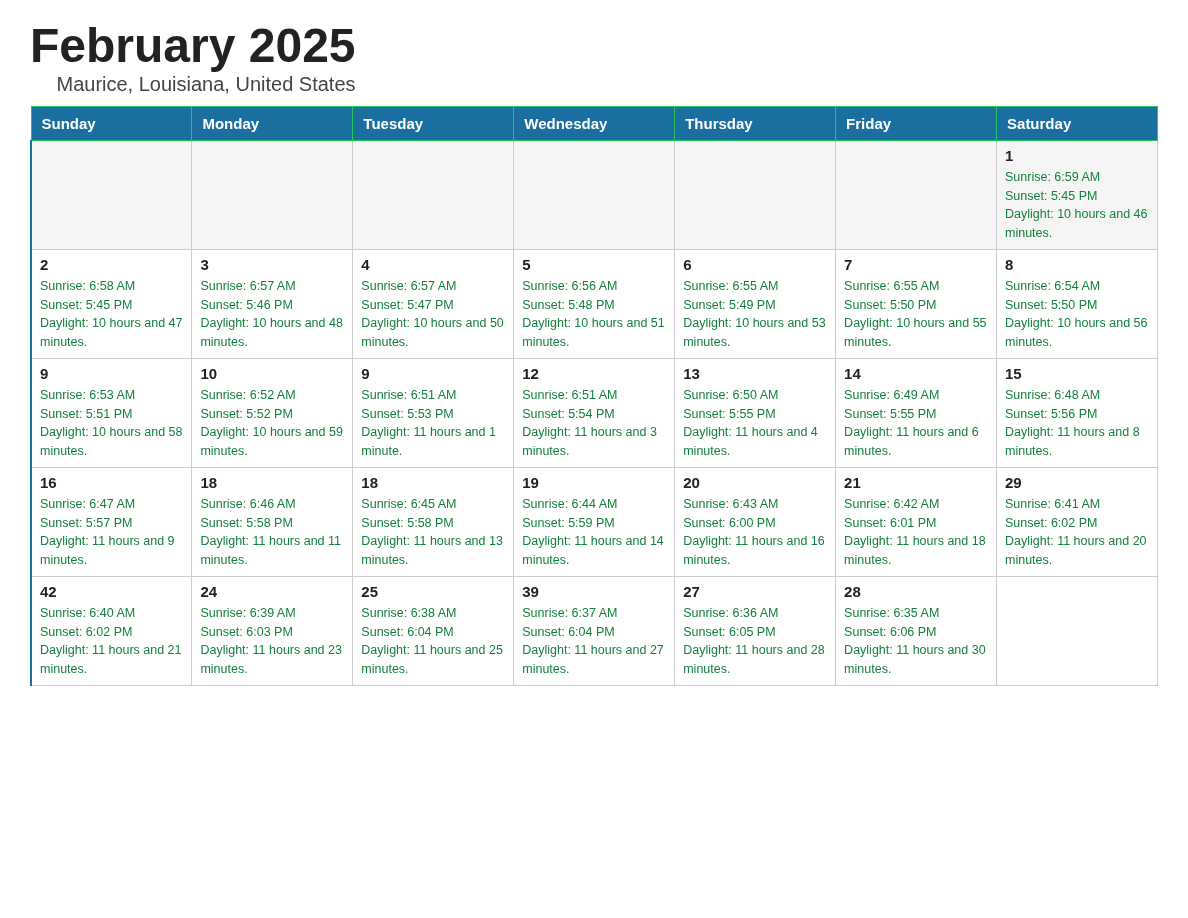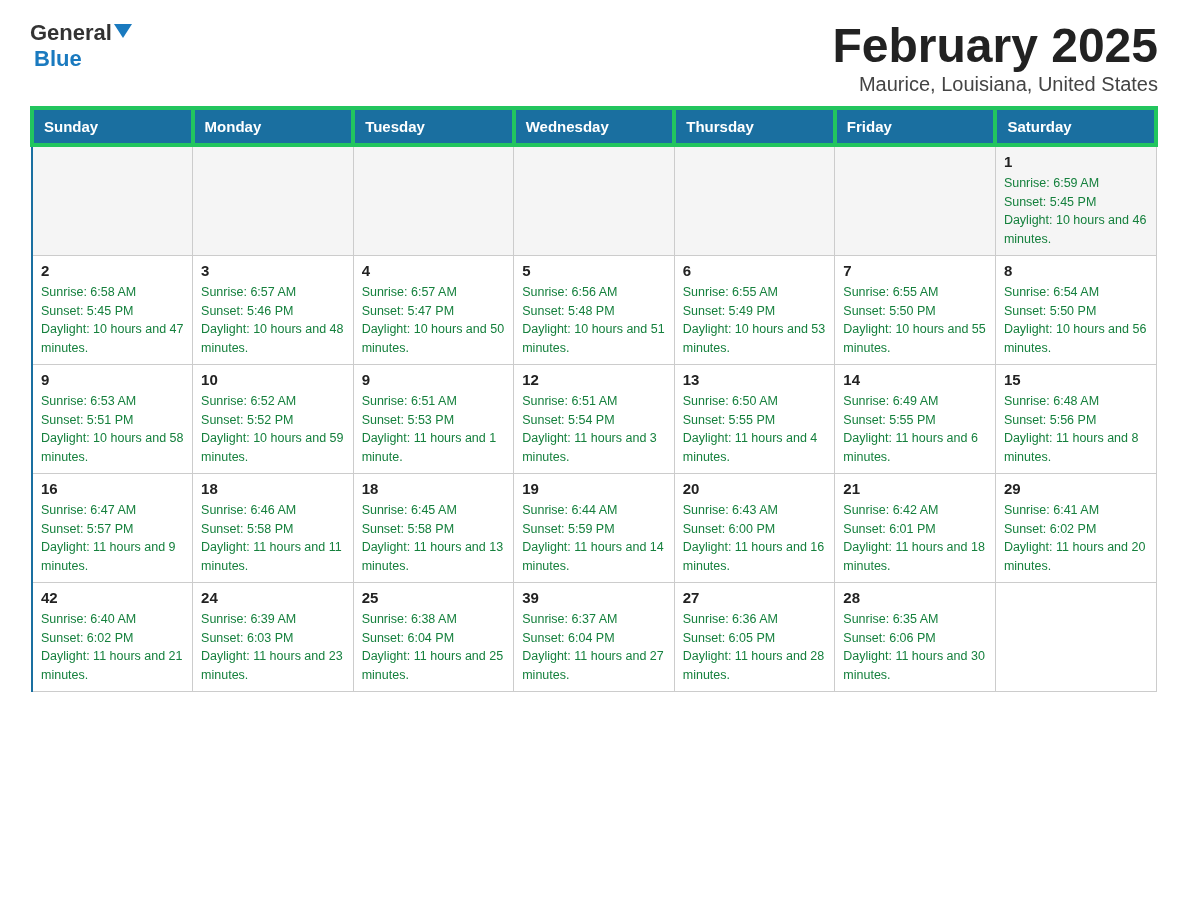--- a/index.html
+++ b/index.html
@@ -44,21 +44,21 @@
       border-collapse: collapse;
       margin-top: 10px;
     }
     .calendar thead tr th {
       background-color: #1a6fa0;
       color: #fff;
       font-size: 15px;
       font-weight: bold;
       padding: 8px 10px;
       text-align: left;
-      border: 4px solid #22c55e;
+      border: 1px solid #22c55e;
     }
     .calendar tbody tr td {
       border: 1px solid #ccc;
       vertical-align: top;
       padding: 6px 8px;
       width: 14.28%;
       min-height: 110px;
       font-size: 13px;
       color: #333;
       background: #fff;
@@ -86,33 +86,20 @@
     }
     
     .calendar tbody tr td {
       border-top: 1.5px solid #aaa;
     }
   </style>
 </head>
 <body>
 
 <div class="header-row">
-  <div class="logo">
-    <div class="logo-line1">
-      <span style="font-size:22px; font-weight:bold; color:#333;">General</span>
-      <span style="display:inline-block; margin-left:2px; margin-right:1px;">
-        <svg width="18" height="14" viewBox="0 0 18 14">
-            <polygon points="0,0 18,0 9,14" fill="#1a7abf"></polygon>
-          </svg>
-      </span>
-    </div>
-    <div>
-      <span style="font-size:22px; font-weight:bold; color:#1a7abf; margin-left:4px;">Blue</span>
-    </div>
-  </div>
   <div class="title-block">
     <h1>February 2025</h1>
     <h2>Maurice, Louisiana, United States</h2>
   </div>
 </div>
 
 <table class="calendar">
   <thead>
     <tr>
       <th>Sunday</th>

